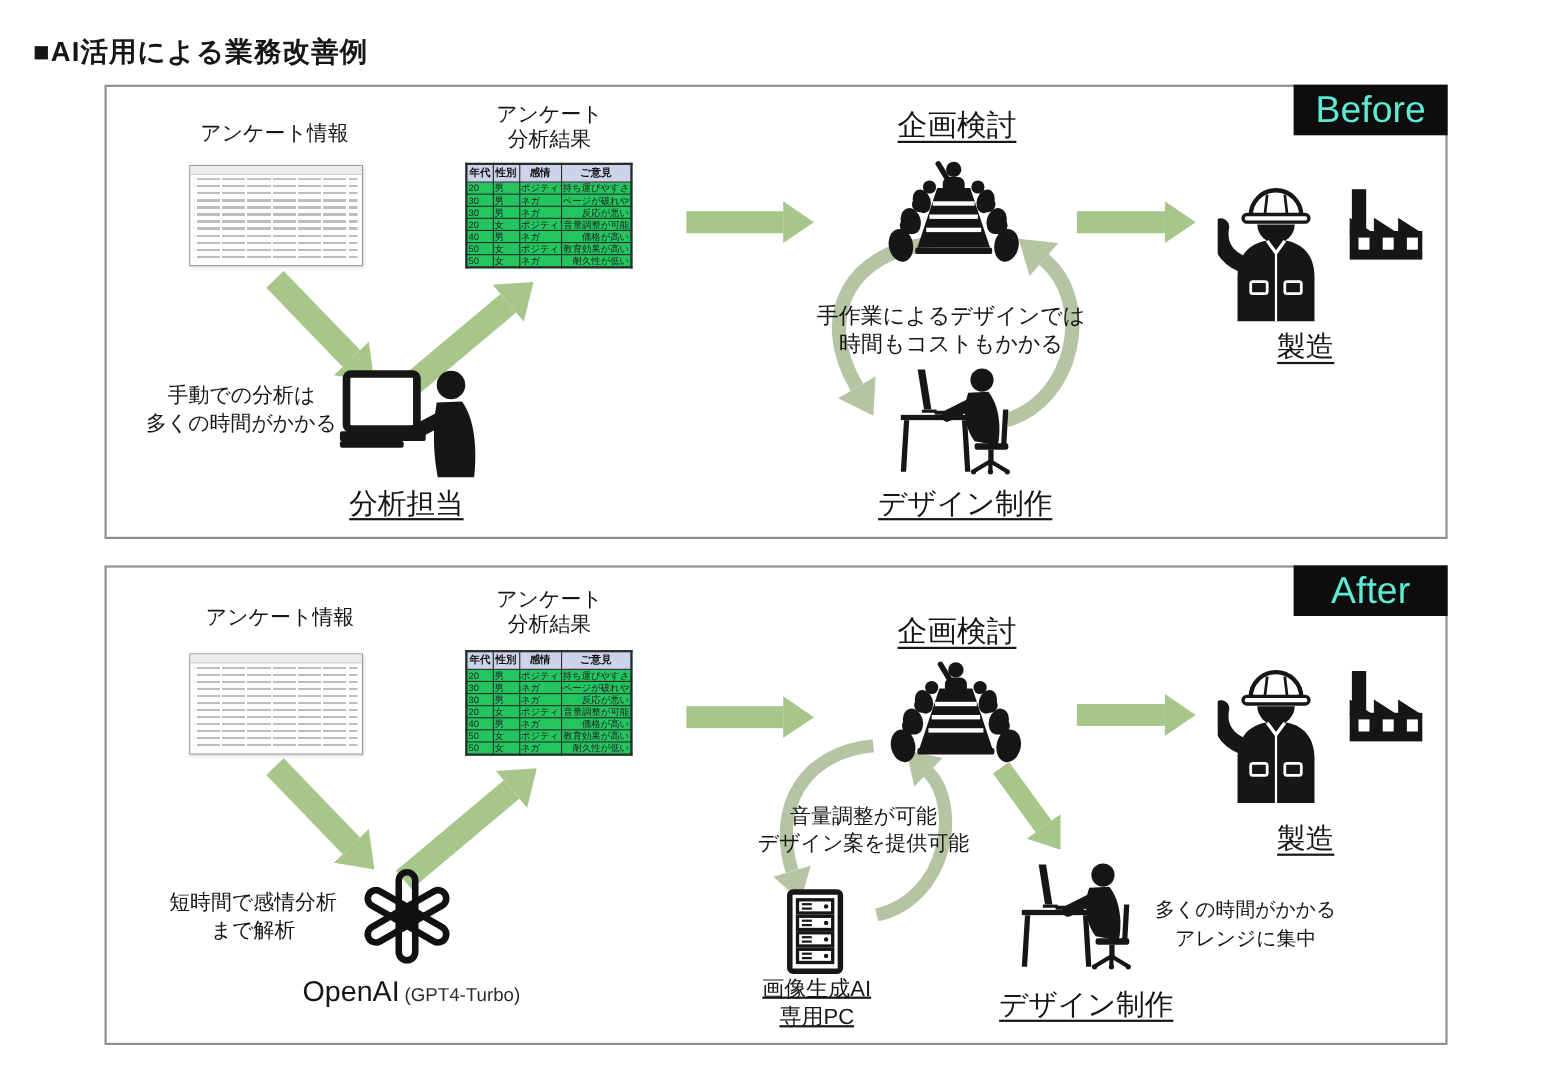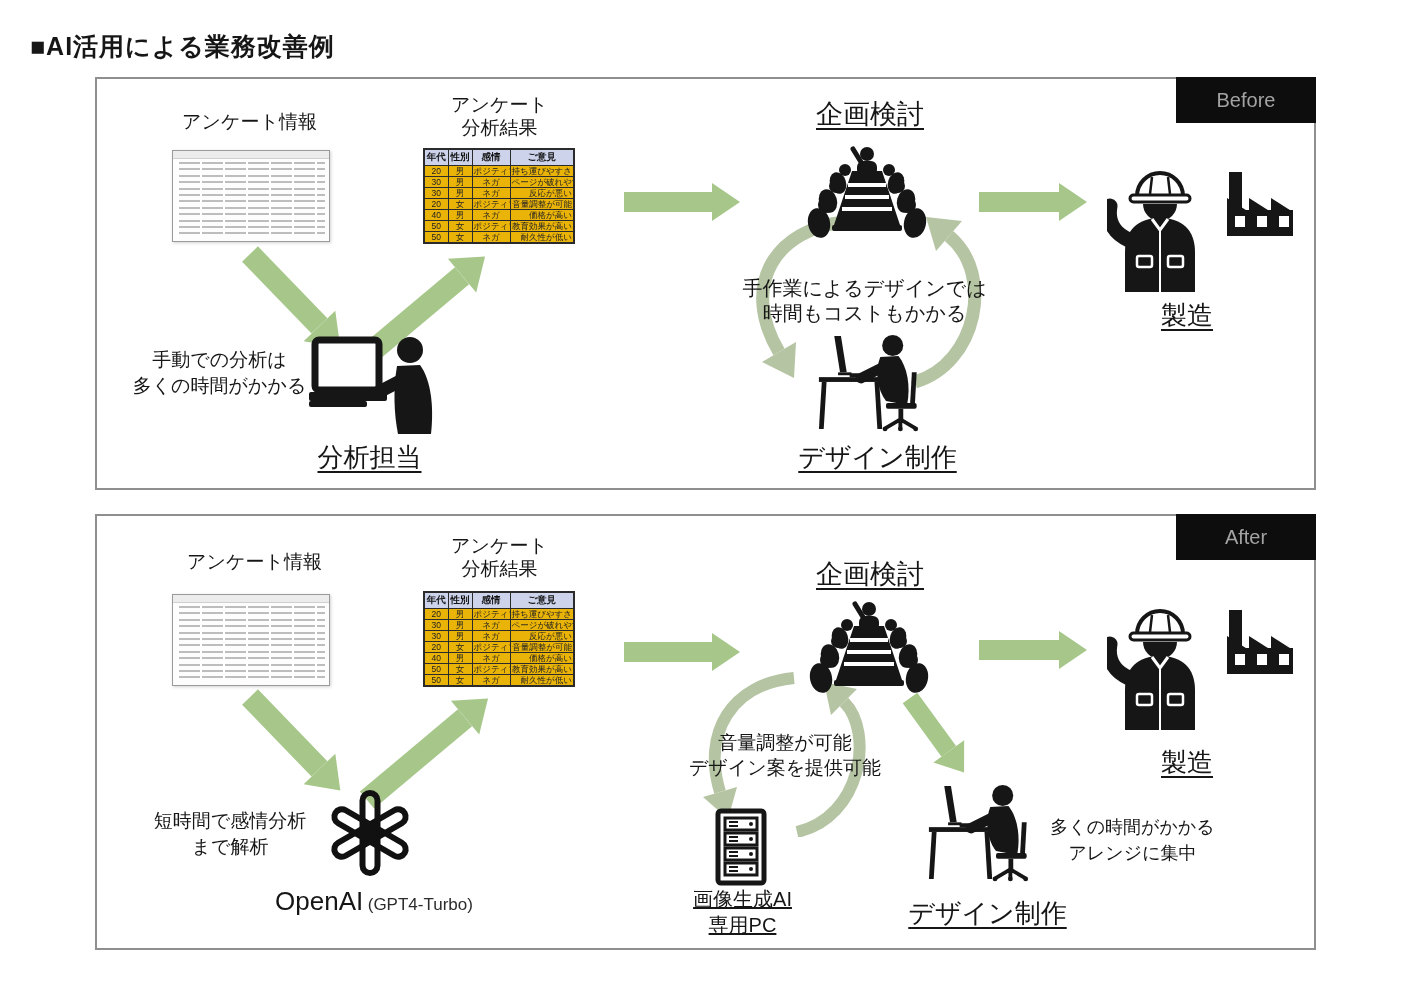--- a/index.html
+++ b/index.html
@@ -11,44 +11,44 @@
     --panel_border:#8f8f8f;
     --table_border:#2b2b2b;
   }
   *{margin:0;padding:0;box-sizing:border-box;}
   html,body{width:1408px;height:988px;background:#fff;overflow:hidden;
     font-family:"Liberation Sans","DejaVu Sans",sans-serif;color:var(--ink);}
   body{position:relative;}
   .page-title{position:absolute;left:30px;top:30px;font-size:25px;font-weight:bold;letter-spacing:1px;}
   .panel{position:absolute;background:#fff;border:2px solid var(--panel_border);}
   .badge{position:absolute;right:-2px;top:-2px;width:140px;height:46px;background:var(--badge_bg);
-    color:#a3a3a3;display:flex;align-items:center;justify-content:center;font-size:20px;z-index:4;}
+    color:#5eead4;display:flex;align-items:center;justify-content:center;font-size:34px;z-index:4;}
   .lbl{position:absolute;text-align:center;z-index:3;}
   .cap{font-size:19px;line-height:23px;}
   .note{font-size:19px;line-height:26px;}
   .role{font-size:26px;text-decoration:underline;text-underline-offset:5px;text-decoration-thickness:2px;}
   .cycle-note{font-size:20px;line-height:25px;}
   .cycle-note.sm{font-size:19px;}
   .ai-name{font-size:26px;}
   .ai-model{font-size:17px;color:#2c2c2c;}
   
   .sheet{position:absolute;width:158px;height:92px;background:#fdfdfd;border:1px solid #9a9a9a;
     box-shadow:1px 1px 3px rgba(0,0,0,.18);z-index:2;}
   .sheet .hdr{position:absolute;left:0;right:0;top:0;height:8px;background:#ececec;border-bottom:1px solid #cfcfcf;}
   .sheet .rows{position:absolute;left:4px;right:4px;top:11px;bottom:4px;
     background:
       repeating-linear-gradient(90deg,#fff 0 2px,transparent 2px 23px),
       repeating-linear-gradient(180deg,#bdbdbd 0 2px,transparent 2px 6.4px);}
   
   .atable{position:absolute;border-collapse:collapse;width:152px;table-layout:fixed;z-index:2;
-    border:2px solid var(--table_border);background:#eab308;}
+    border:2px solid var(--table_border);background:#22c55e;}
   .atable th{background:var(--table_header_bg);font-size:9.5px;font-weight:bold;
     border:1px solid var(--table_border);padding:1px 0;color:#111;}
   .atable td{font-size:8.5px;border:1px solid var(--table_border);height:11px;line-height:10px;
-    padding:0 1px;white-space:nowrap;overflow:hidden;color:#222;text-align:center;}
+    padding:0 1px;white-space:nowrap;overflow:hidden;color:#222;text-align:left;}
   .atable td:nth-child(4){text-align:right;}
   
   .arrow{position:absolute;display:flex;align-items:center;transform-origin:left center;z-index:1;}
   .arrow .shaft{background:var(--green);}
   .arrow .head{width:0;height:0;border-style:solid;border-color:transparent;border-left-color:var(--green);}
   .a-h .shaft{height:20px;}  .a-h .head{border-width:19px 0 19px 28px;}
   .a-d .shaft{height:22px;}  .a-d .head{border-width:22px 0 22px 30px;}
   .a-m .shaft{height:18px;}  .a-m .head{border-width:19px 0 19px 26px;}
   .icon{position:absolute;z-index:2;}
   .cycle{position:absolute;z-index:1;}

